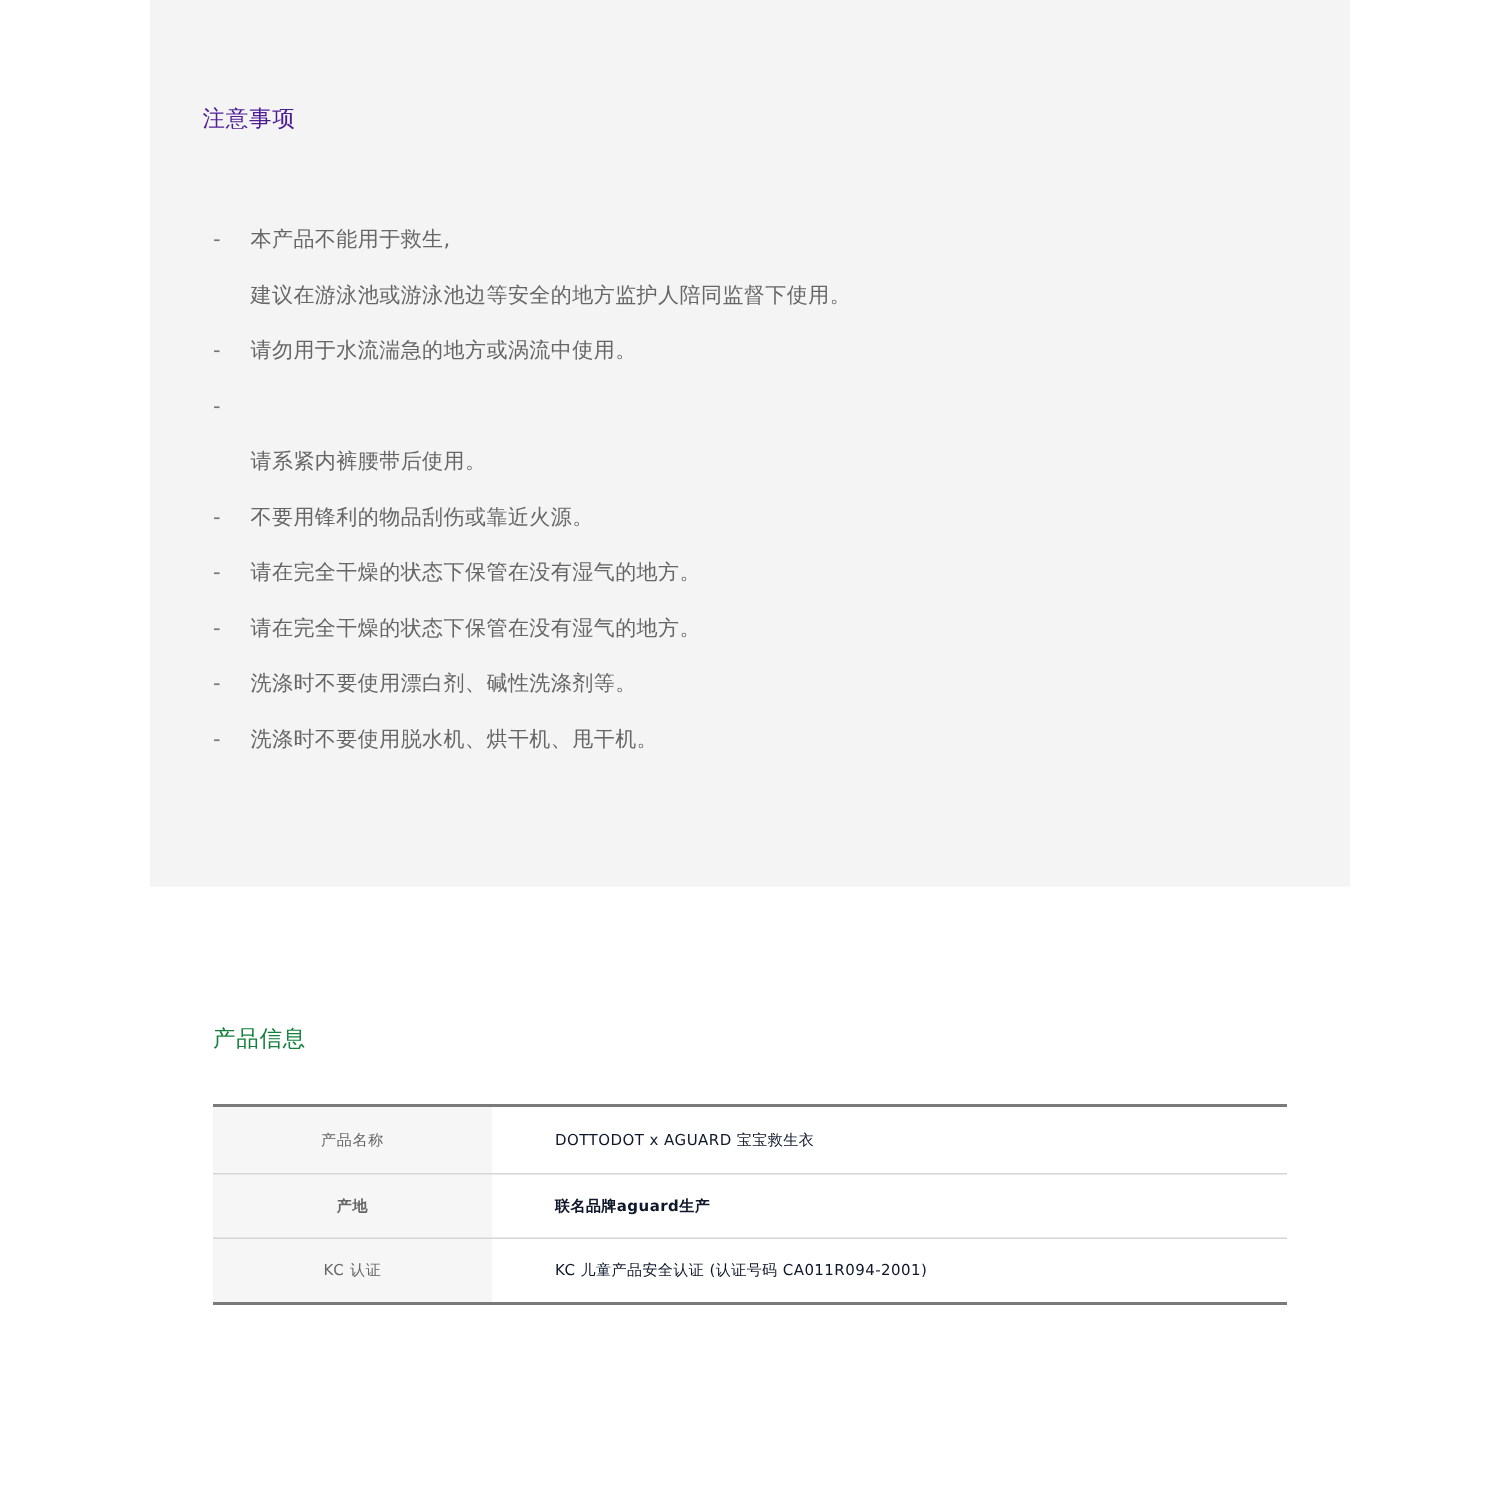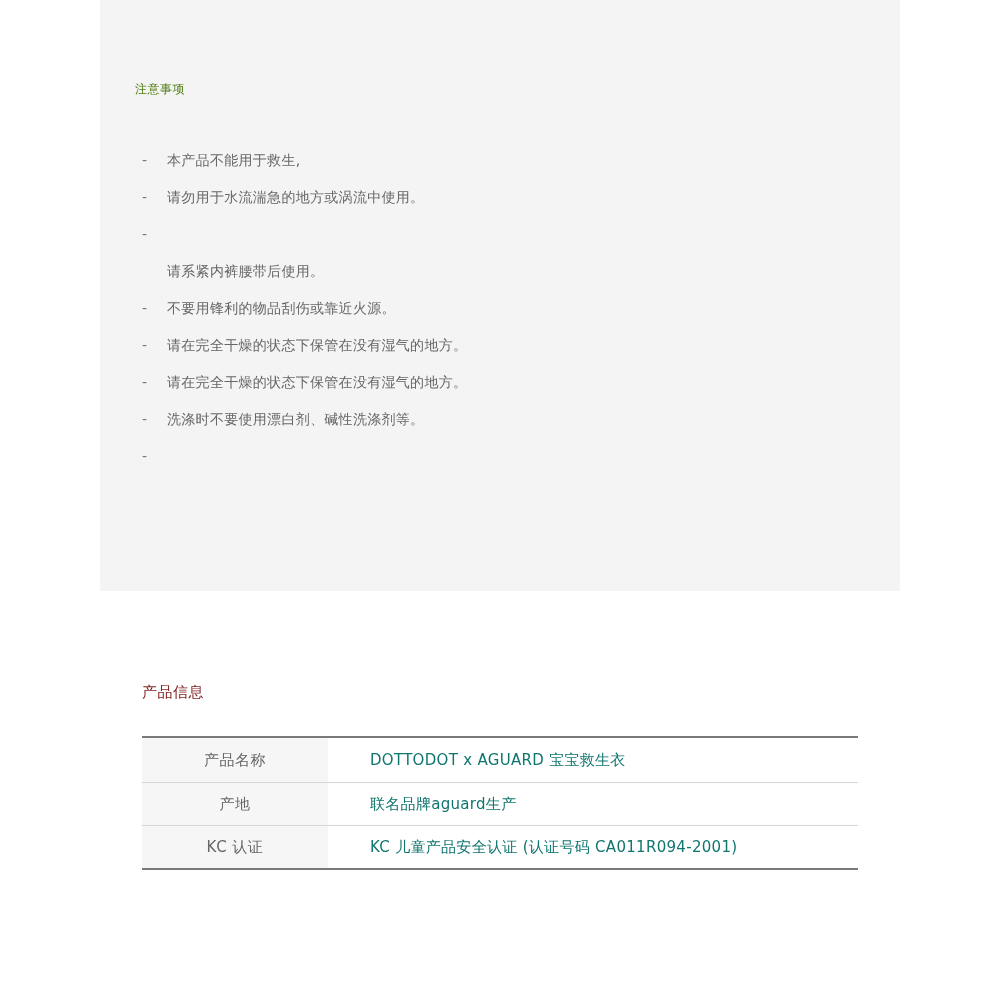--- a/index.html
+++ b/index.html
@@ -16,23 +16,23 @@
       position: absolute;
       left: 100px;
       top: 0;
       width: 800px;
       height: 591px;
       background: #f4f4f4;
     }
     .notice-title {
       position: absolute;
       left: 35px;
-      top: 81px;
-      font-size: 12px;
-      color: #4d7c0f;
+      top: 70px;
+      font-size: 15px;
+      color: #4c1d95;
       letter-spacing: 0.5px;
     }
     .notice-list {
       position: absolute;
       left: 40px;
       top: 148px;
       margin: 0;
       padding: 0;
       list-style: none;
     }
@@ -50,66 +50,70 @@
       position: absolute;
       left: 2px;
       top: 0;
       color: #777777;
     }
     .info-title {
       position: absolute;
       left: 142px;
       top: 683px;
       font-size: 15px;
-      color: #7f1d1d;
+      color: #15803d;
       letter-spacing: 0.5px;
     }
     .info-table {
       position: absolute;
       left: 142px;
       top: 736px;
       width: 716px;
       border-collapse: collapse;
       border-top: 2px solid #7a7a7a;
       border-bottom: 2px solid #7a7a7a;
     }
     .info-table td {
       padding: 0;
       border-top: 1px solid #d6d6d6;
-      font-size: 15px;
+      font-size: 10px;
     }
     .info-table tr:first-child td { border-top: none; }
     .info-label {
       width: 186px;
       background: #f7f6f6;
       text-align: center;
       color: #666666;
       letter-spacing: 0.5px;
     }
     .info-value {
       padding-left: 42px !important;
-      color: #0f766e;
+      color: #0f172a;
       letter-spacing: 0.3px;
     }
     .row-1 td { height: 44px; }
-    .row-2 td { height: 42px; }
+    .row-2 td { height: 42px; font-weight: bold; }
     .row-3 td { height: 43px; }
     .row-4 td { height: 43px; }
     .row-5 td { height: 42px; }
     .value-large { font-size: 17px; }
   </style>
 </head>
 <body>
 
 <section class="notice-panel">
   <h2 class="notice-title" style="margin:0;font-weight:normal;">注意事项</h2>
   <ul class="notice-list">
     <li class="notice-line">
       <span class="notice-dash">-</span>
       <span>本产品不能用于救生,</span>
+    </li>
+    <li class="notice-line">
+      <span class="notice-dash"></span>
+      <span>建议在游泳池或游泳池边等安全的地方监护人陪同监督下使用。</span>
     </li>
     <li class="notice-line">
       <span class="notice-dash">-</span>
       <span>请勿用于水流湍急的地方或涡流中使用。</span>
     </li>
     <li class="notice-line">
       <span class="notice-dash">-</span>
     </li>
     <li class="notice-line">
       <span class="notice-dash"></span>
@@ -126,20 +130,21 @@
     <li class="notice-line">
       <span class="notice-dash">-</span>
       <span>请在完全干燥的状态下保管在没有湿气的地方。</span>
     </li>
     <li class="notice-line">
       <span class="notice-dash">-</span>
       <span>洗涤时不要使用漂白剂、碱性洗涤剂等。</span>
     </li>
     <li class="notice-line">
       <span class="notice-dash">-</span>
+      <span>洗涤时不要使用脱水机、烘干机、甩干机。</span>
     </li>
   </ul>
 </section>
 
 <h2 class="info-title" style="margin:0;font-weight:normal;">产品信息</h2>
 
 <table class="info-table">
   <tbody>
     <tr class="row-1">
       <td class="info-label">产品名称</td>

